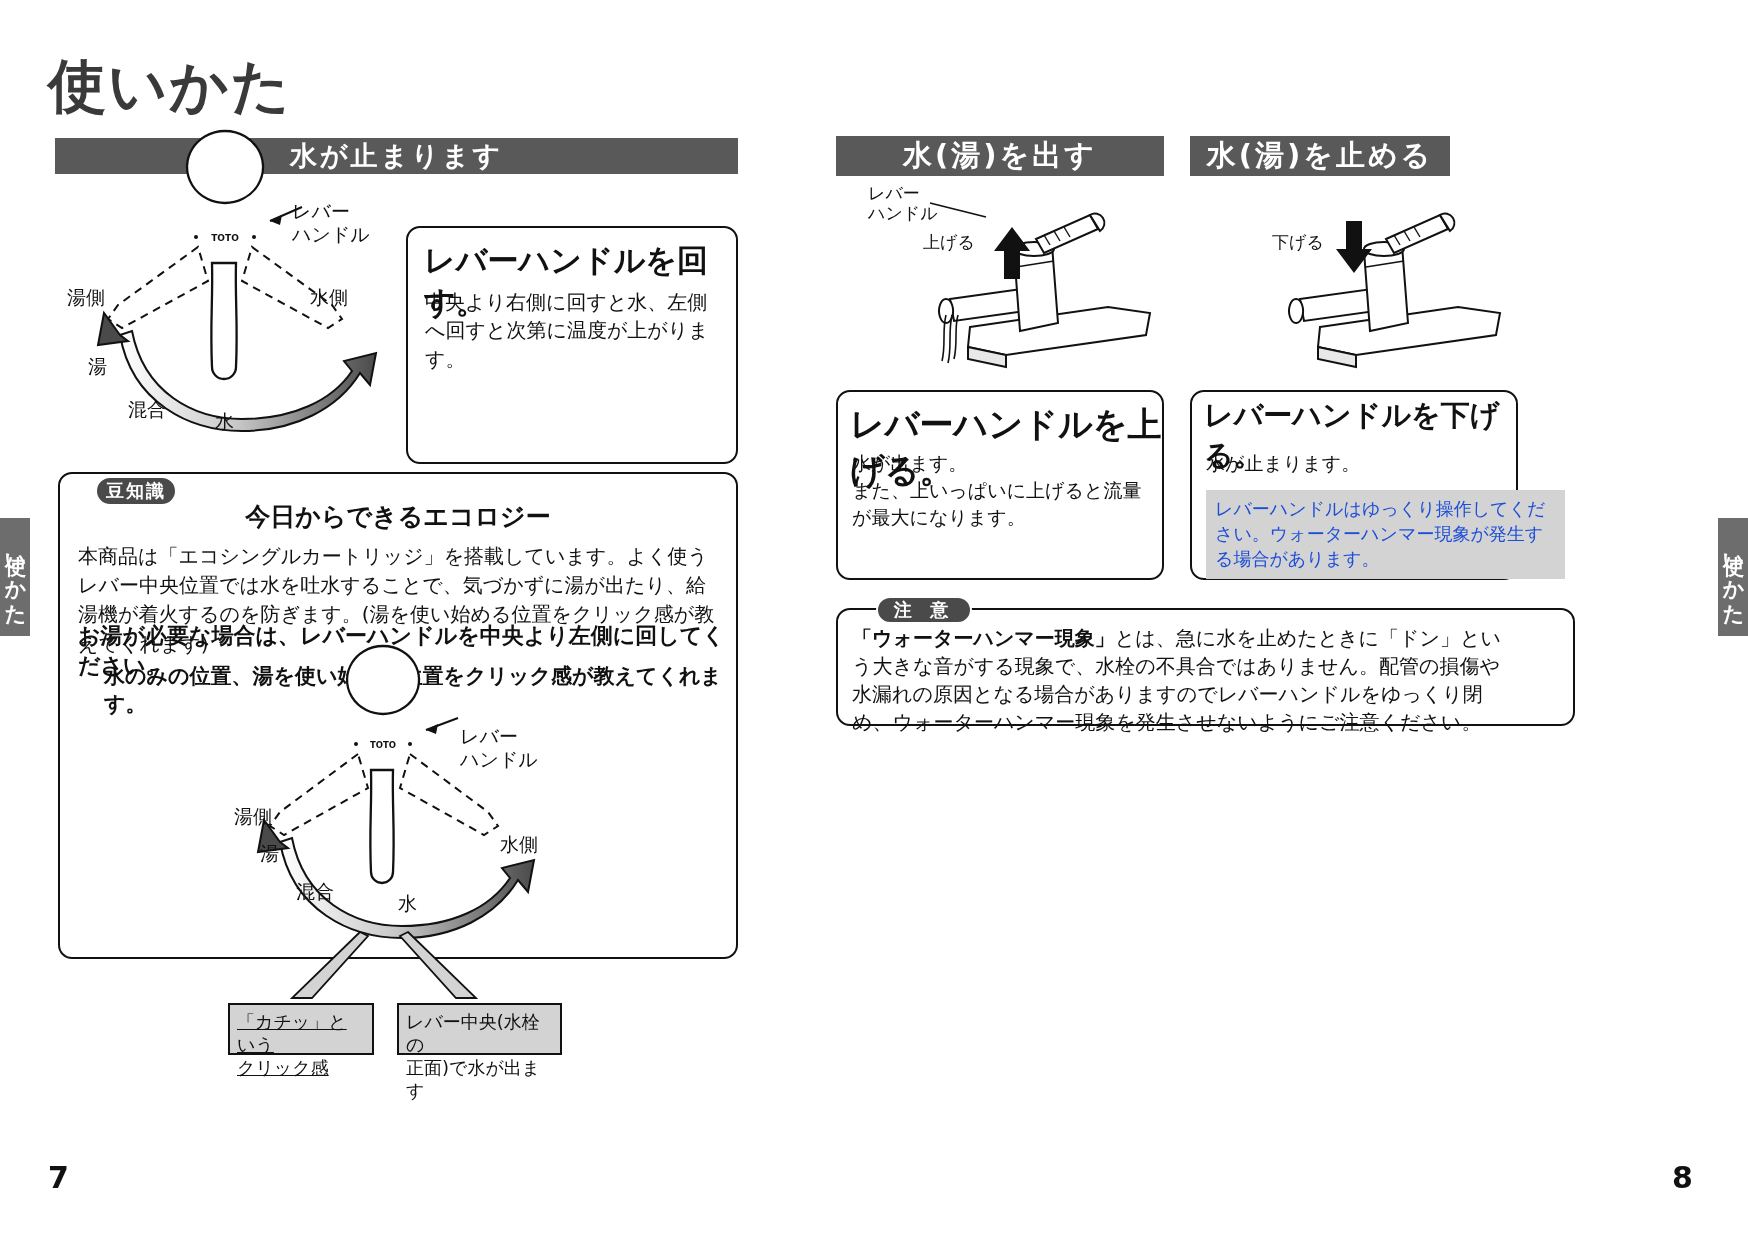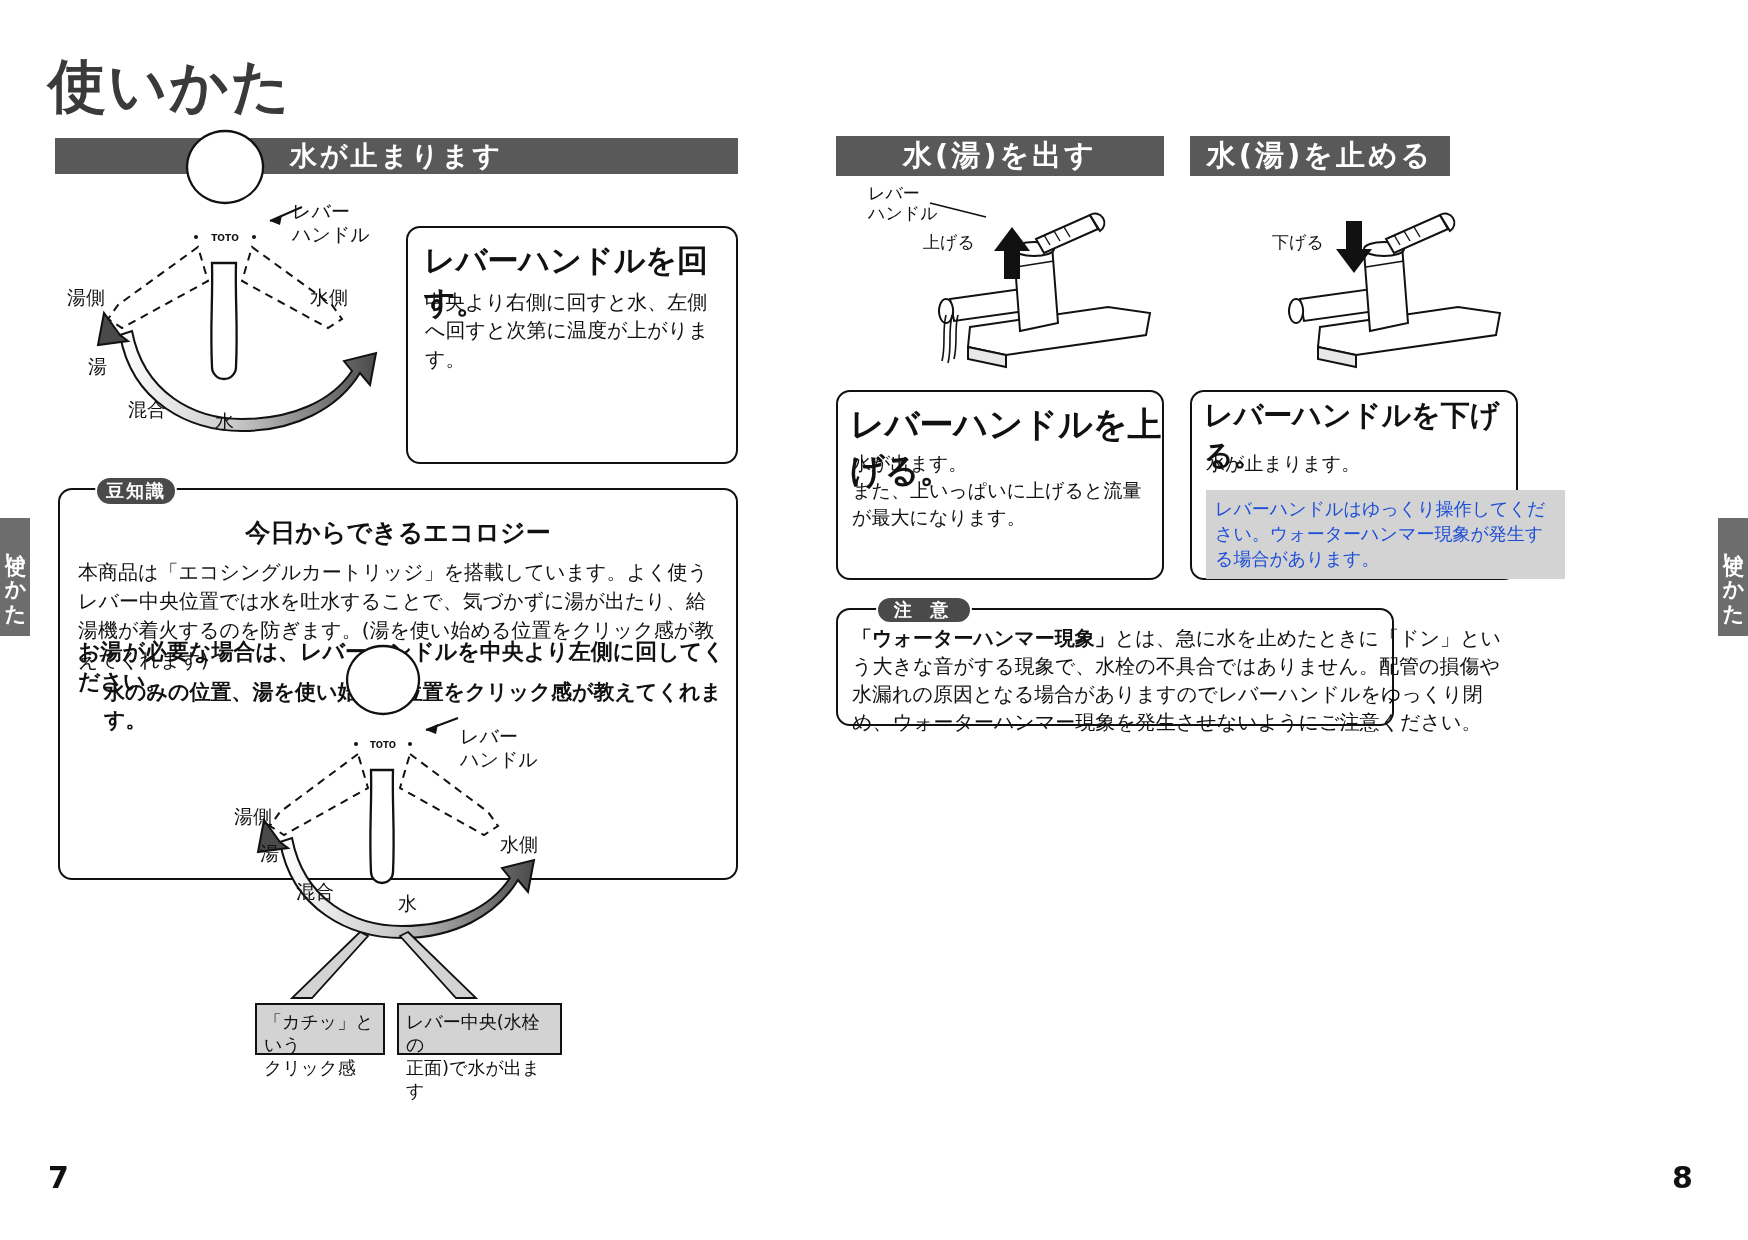--- a/index.html
+++ b/index.html
@@ -35,24 +35,24 @@
   #hdr-stop   { left:1190px;top:136px; width:260px; height:40px; font-size:29px; }
 
   
   .rbox {
     position:absolute;
     border:2.5px solid #111;
     border-radius:14px;
     background:#fff;
   }
   #box-turn  { left:406px; top:190px; width:332px; height:238px;margin-top:36px; }
-  #box-eco   { left:58px;  top:488px; width:680px; height:392px;padding-left:35px; }
+  #box-eco   { left:58px;  top:472px; width:680px; height:487px;padding-left:35px; }
   #box-up    { left:836px; top:390px; width:328px; height:190px; }
   #box-down  { left:1190px;top:390px; width:328px; height:190px; }
-  #box-caut  { left:836px; top:608px; width:558px; height:118px; }
+  #box-caut  { left:836px; top:608px; width:739px; height:118px; }
 
   .box-title {
     font-size:30px; font-weight:bold; color:#111;
     letter-spacing:0px;
   }
   .box-body {
     font-size:20px; line-height:1.42; color:#111;
   }
 
   
@@ -140,21 +140,21 @@
 
   
   .callout {
     position:absolute;
     background:#d3d3d3;
     border:2px solid #111;
     font-size:18px; line-height:1.28;
     padding:5px 7px;
     color:#111;
   }
-  #co-click { left:255px; top:1003px; width:130px; height:52px; }
+  #co-click { left:228px; top:1003px; width:146px; height:52px;text-decoration:underline; }
   #co-mid   { left:397px; top:1003px; width:165px; height:52px; }
 
   svg { position:absolute; overflow:visible; }
 </style>
 </head>
 <body>
 
 <div class="page">
 
   <div class="main-title">使いかた</div>

